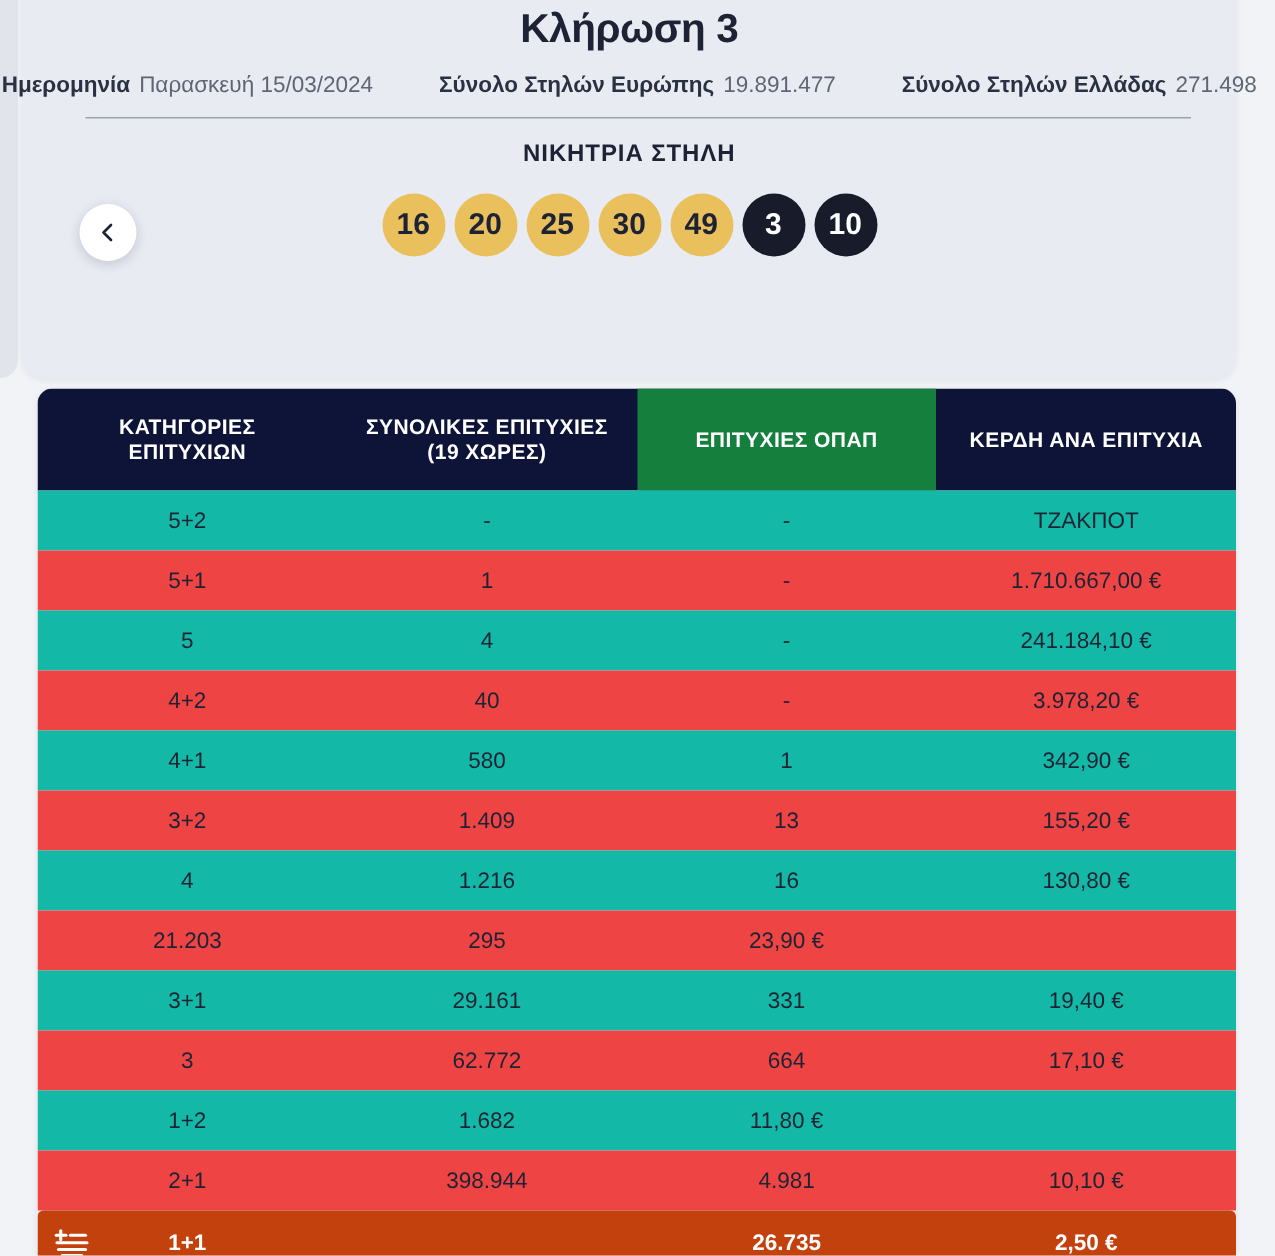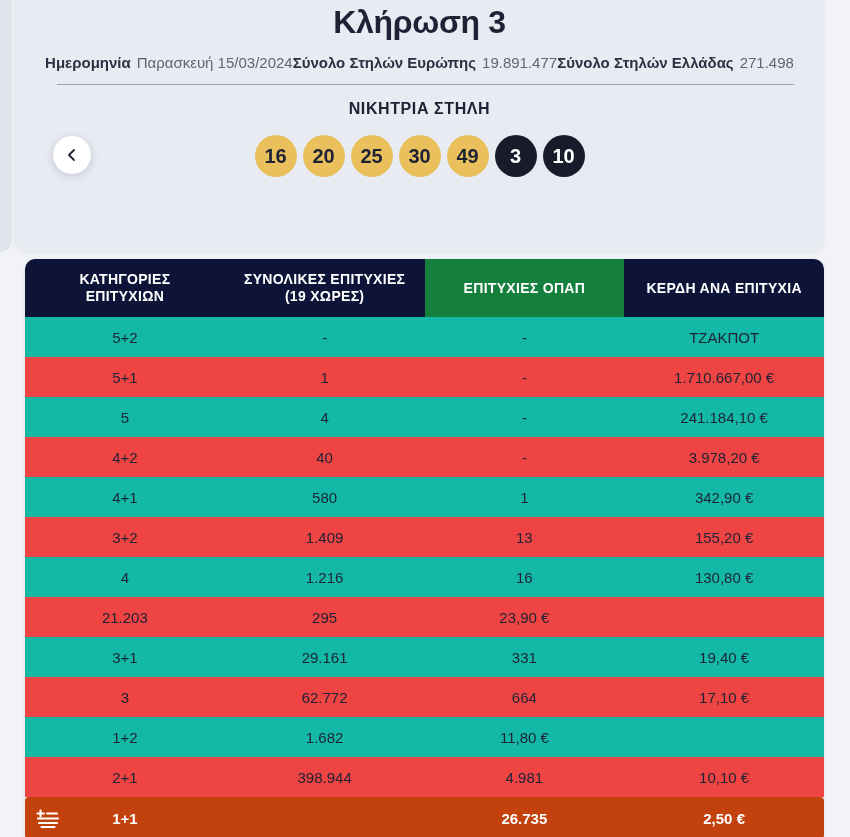--- a/index.html
+++ b/index.html
@@ -15,25 +15,25 @@
     position:absolute;left:0;top:-20px;width:12px;height:272px;
     background:#e2e4ec;border-radius:0 12px 12px 0;
   }
   .top-card{
     position:absolute;left:15px;top:-20px;width:809px;height:272px;
     background:#e9ebf3;border-radius:14px;
     box-shadow:0 1px 5px rgba(20,30,60,.07);
     box-sizing:border-box;padding-top:24px;
   }
   .draw-title{
-    text-align:center;font-size:32px;font-weight:bold;
+    text-align:center;font-size:27px;font-weight:bold;
     letter-spacing:-.3px;color:#1d2334;margin:0;
   }
   .info-row{
-    display:flex;justify-content:center;
+    display:flex;justify-content:center;gap:44px;
     margin-top:13px;font-size:15px;white-space:nowrap;
   }
   .info-label{font-weight:bold;color:#2a3142;}
   .info-value{color:#5f6673;margin-left:6px;}
   .divider{
     height:1px;background:#9aa1af;border:none;
     margin:13px 30px 0 42px;
   }
   .win-title{
     text-align:center;font-size:16px;font-weight:bold;
@@ -55,21 +55,21 @@
     display:flex;align-items:center;justify-content:center;
     box-shadow:0 2px 8px rgba(20,30,60,.18);padding:0;
   }
   .prev-btn svg{display:block;}
   
   .table-card{
     position:absolute;left:25px;top:259px;width:799px;
     border-radius:10px 10px 5px 5px;overflow:hidden;
     box-shadow:0 1px 4px rgba(20,30,60,.08);
   }
-  .thead{display:flex;height:58px;background:#0e1438;}
+  .thead{display:flex;height:68px;background:#0e1438;}
   .th{
     flex:0 0 25%;box-sizing:border-box;padding:0 14px;
     display:flex;align-items:center;justify-content:center;text-align:center;
     color:#ffffff;font-weight:bold;font-size:14px;line-height:1.2;
     letter-spacing:.3px;
   }
   .th.active{background:#15803d;}
   .trow{
     display:flex;height:40px;background:#14b8a6;position:relative;
     font-size:15px;color:#1d2334;

